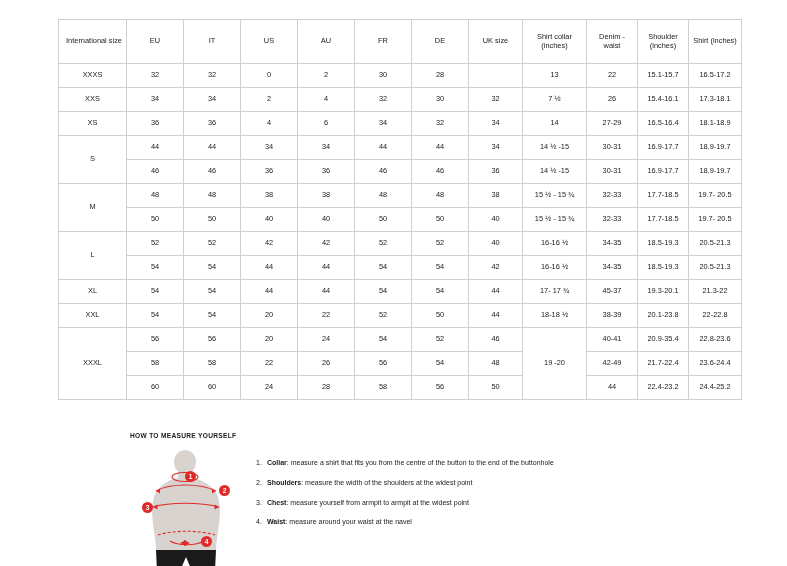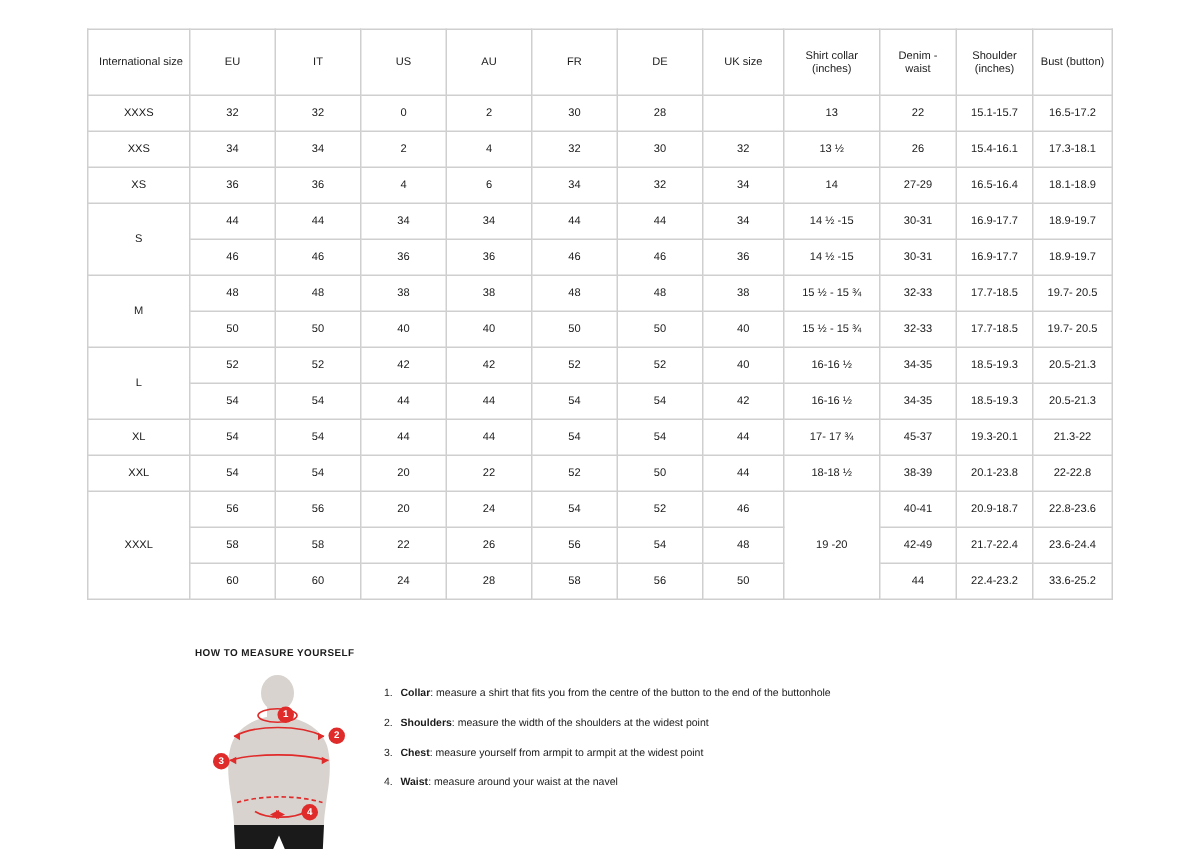--- a/index.html
+++ b/index.html
@@ -159,21 +159,21 @@
           <th>EU</th>
           <th>IT</th>
           <th>US</th>
           <th>AU</th>
           <th>FR</th>
           <th>DE</th>
           <th>UK size</th>
           <th>Shirt collar (inches)</th>
           <th>Denim - waist</th>
           <th>Shoulder (inches)</th>
-          <th>Bust (button)</th>
+          <th>Shirt (inches)</th>
         </tr>
       </thead>
       <tbody>
 
         <tr>
           <td class="rowlabel">XXXS</td>
           <td>32</td>
           <td>32</td>
           <td>0</td>
           <td>2</td>
@@ -188,21 +188,21 @@
 
         <tr>
           <td class="rowlabel">XXS</td>
           <td>34</td>
           <td>34</td>
           <td>2</td>
           <td>4</td>
           <td>32</td>
           <td>30</td>
           <td>32</td>
-          <td>13 ½</td>
+          <td>7 ½</td>
           <td>26</td>
           <td>15.4-16.1</td>
           <td>17.3-18.1</td>
         </tr>
 
         <tr>
           <td class="rowlabel">XS</td>
           <td>36</td>
           <td>36</td>
           <td>4</td>
@@ -334,21 +334,21 @@
           <td class="rowlabel" rowspan="3">XXXL</td>
           <td>56</td>
           <td>56</td>
           <td>20</td>
           <td>24</td>
           <td>54</td>
           <td>52</td>
           <td>46</td>
           <td rowspan="3">19 -20</td>
           <td>40-41</td>
-          <td>20.9-18.7</td>
+          <td>20.9-35.4</td>
           <td>22.8-23.6</td>
         </tr>
         <tr>
           <td>58</td>
           <td>58</td>
           <td>22</td>
           <td>26</td>
           <td>56</td>
           <td>54</td>
           <td>48</td>
@@ -359,21 +359,21 @@
         <tr>
           <td>60</td>
           <td>60</td>
           <td>24</td>
           <td>28</td>
           <td>58</td>
           <td>56</td>
           <td>50</td>
           <td>44</td>
           <td>22.4-23.2</td>
-          <td>33.6-25.2</td>
+          <td>24.4-25.2</td>
         </tr>
       </tbody>
     </table>
   </div>
 
   <div class="measure-section">
     <div class="measure-title">HOW TO MEASURE YOURSELF</div>
     <div class="measure-body">
 
       <div class="figure-box">

